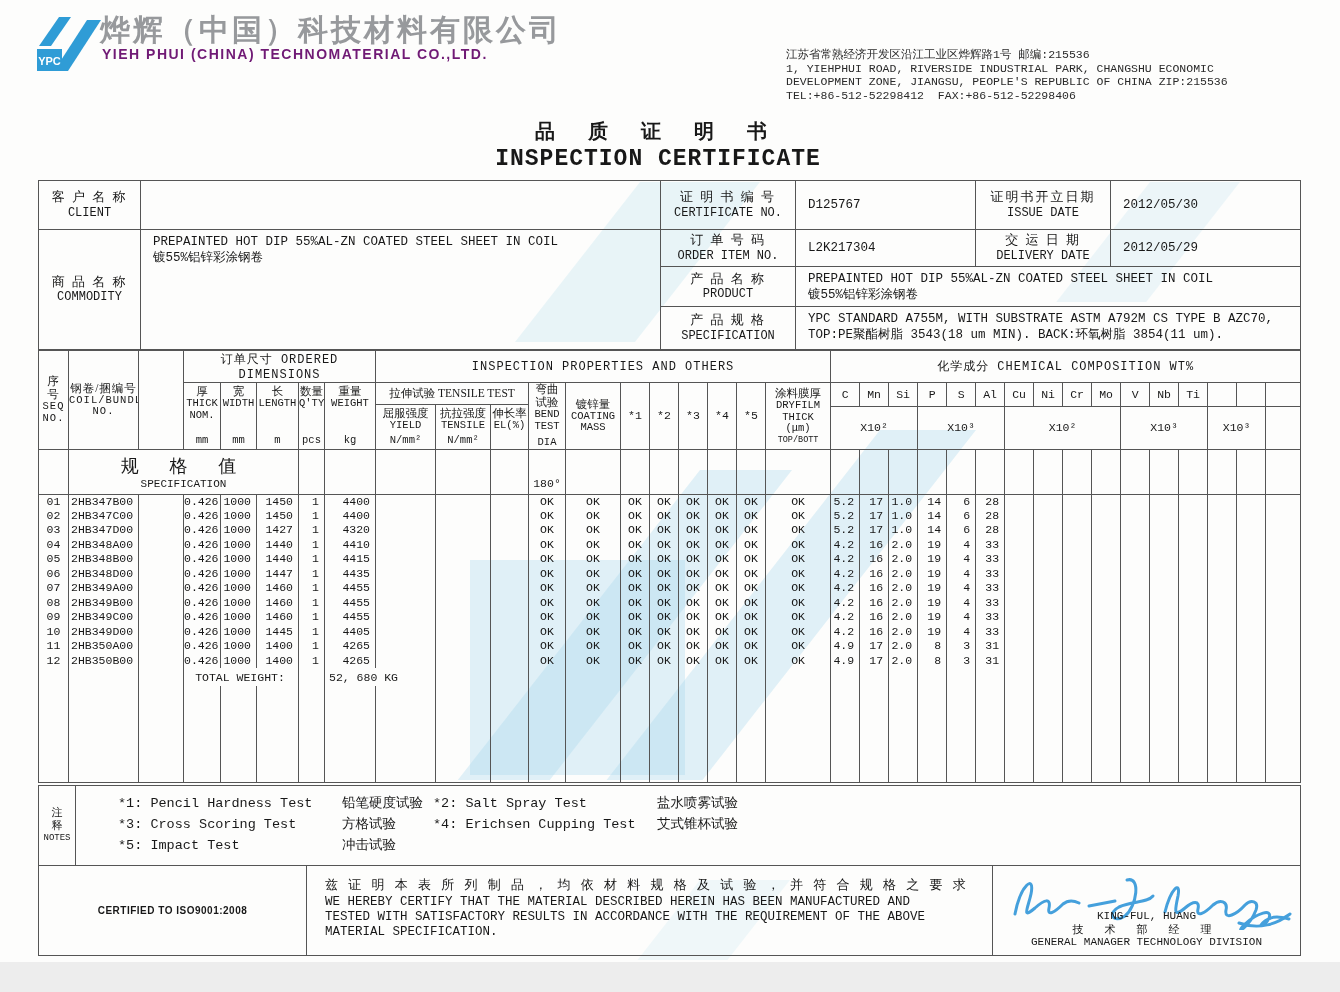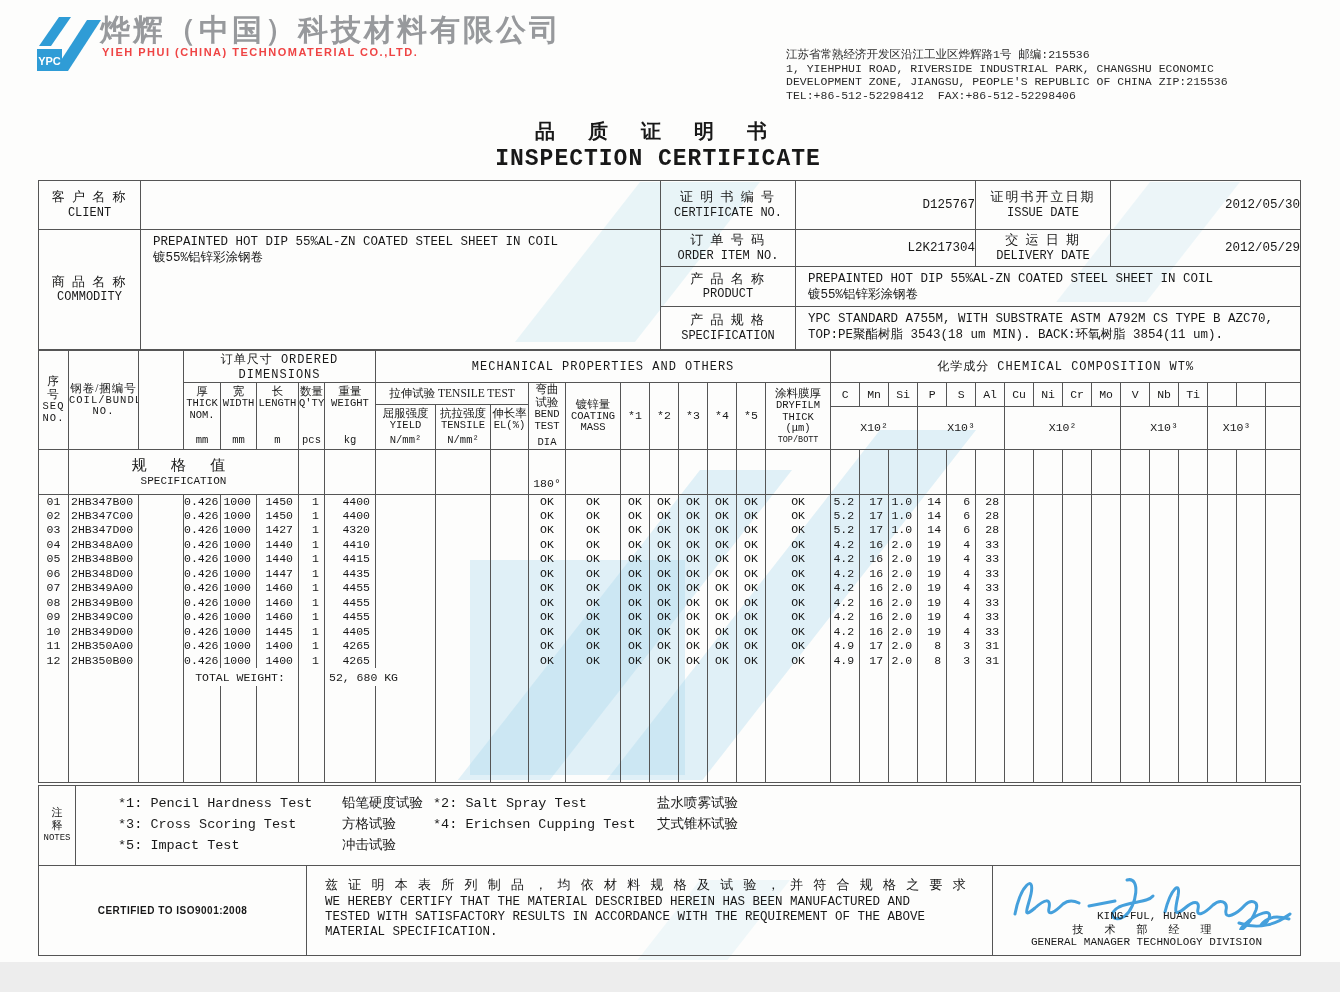--- a/index.html
+++ b/index.html
@@ -13,56 +13,56 @@
   .wm-s1 { left:700px; top:470px; width:92px; height:310px; transform:skewX(-38deg); transform-origin:top left; }
   .wm-s2 { left:880px; top:430px; width:96px; height:350px; transform:skewX(-38deg); transform-origin:top left; }
   .wm-t1 { left:640px; top:182px; width:120px; height:160px; transform:skewX(-38deg); transform-origin:top left; background:rgba(160,212,234,0.22); }
   .wm-t2 { left:1150px; top:182px; width:90px; height:120px; transform:skewX(-38deg); transform-origin:top left; background:rgba(160,212,234,0.18); }
   .wm-b1 { left:700px; top:880px; width:90px; height:80px; transform:skewX(-38deg); transform-origin:top left; background:rgba(160,212,234,0.15); }
 
   
   .hdr { position:absolute; left:0; top:0; width:1340px; height:115px; z-index:2; }
   .logo { position:absolute; left:35px; top:12px; width:66px; height:62px; }
   .co-cn { position:absolute; left:100px; top:10px; font-family:"Liberation Sans",sans-serif; font-weight:bold; font-size:30px; letter-spacing:3px; color:#97999c; }
-  .co-en { position:absolute; left:102px; top:46px; font-family:"Liberation Sans",sans-serif; font-weight:bold; font-size:11px; letter-spacing:1.5px; color:#ef4444; }
+  .co-en { position:absolute; left:102px; top:46px; font-family:"Liberation Sans",sans-serif; font-weight:bold; font-size:14px; letter-spacing:1.5px; color:#701a75; }
   .addr { position:absolute; left:786px; top:48px; font-size:11.5px; line-height:13.5px; color:#2a2a2a; white-space:pre; }
 
   .title-wrap { position:absolute; left:0; top:118px; width:1316px; text-align:center; z-index:2; }
   .title-cn { font-family:"Liberation Serif","DejaVu Serif",serif; font-weight:bold; font-size:20px; letter-spacing:14px; }
   .title-en { font-weight:bold; font-size:23px; letter-spacing:1px; margin-top:1px; }
 
   
   table { border-collapse:collapse; table-layout:fixed; background:transparent; }
   td, th { border:1px solid #555; font-weight:normal; vertical-align:middle; overflow:hidden; }
   .blk { position:absolute; left:38px; z-index:2; }
 
   
   .info-t { top:180px; width:1262px; }
   .info-t td { font-size:12.5px; }
   .lbl { text-align:center; line-height:1.25; }
   .lbl .cn { font-size:13px; letter-spacing:2px; font-family:"Liberation Serif","DejaVu Serif",serif; }
   .lbl .en { font-size:12px; }
-  .val { padding-left:12px; font-size:13.5px;text-align:right; }
+  .val { padding-left:12px; font-size:13.5px; }
   .val2 { padding:4px 0 0 12px; font-size:12.5px; line-height:16px; vertical-align:top; }
 
   
   .main-t { top:350px; width:1262px; }
   .main-t td { font-size:11.5px; padding:0; text-align:center; }
   tr.hA td { height:25px; font-size:12px; letter-spacing:1px; }
   tr.hB td { height:22px; }
   tr.hC td { height:18px; }
   tr.hD td { height:40px; }
   .hd-cn { font-size:11.5px; font-family:"Liberation Serif","DejaVu Serif",serif; line-height:13px; }
   .hd-en { font-size:10.5px; line-height:11.5px; }
   .hd-tiny { font-size:8.5px; line-height:10px; }
   .stack { display:flex; flex-direction:column; justify-content:flex-start; height:100%; padding-top:2px; }
   .stack .hd-unit { margin-top:auto; padding-bottom:3px; font-size:10.5px; }
   .scale-cell { font-size:11.5px; }
   tr.spec td { height:45px; border-bottom:1px solid #555; }
-  .spec-lbl .cn { font-size:15px; letter-spacing:10px; font-family:Liberation Sans, sans-serif; }
+  .spec-lbl .cn { font-size:18px; letter-spacing:10px; font-family:Liberation Mono, monospace; }
   .spec-lbl .en { font-size:11px; }
   .spec-bend { vertical-align:bottom; }
   .spec-bend div { padding-bottom:4px; }
   tr.data td { height:14.5px; line-height:14px; border-top:none; border-bottom:none; }
   tr.total td { height:18px; border-top:none; border-bottom:none; }
   tr.filler td { height:96px; border-top:none; }
   .num { text-align:right !important; padding-right:5px !important; }
   .c-coil { text-align:left !important; padding-left:2px !important; }
   .t-right { text-align:right; padding-right:2px !important; }
   .t-left { text-align:left !important; padding-left:4px !important; }
@@ -239,21 +239,21 @@
             <div class="hd-en">SEQ</div>
             <div class="hd-en">NO.</div>
           </td>
       <td rowspan="4">
             <div class="hd-cn">钢卷/捆编号</div>
             <div class="hd-en">COIL/BUNDLE</div>
             <div class="hd-en">NO.</div>
           </td>
       <td rowspan="4"></td>
       <td colspan="5">订单尺寸 ORDERED DIMENSIONS</td>
-      <td colspan="11">MECHANICAL PROPERTIES AND OTHERS</td>
+      <td colspan="11">INSPECTION PROPERTIES AND OTHERS</td>
       <td colspan="16">化学成分 CHEMICAL COMPOSITION WT%</td>
     </tr>
     <tr class="hB" id="row-b">
 
     <td rowspan="3">
             <div class="stack">
               <div class="hd-cn">厚</div>
               <div class="hd-en">THICK</div>
               <div class="hd-en">NOM.</div>
               <div class="hd-unit">mm</div>

